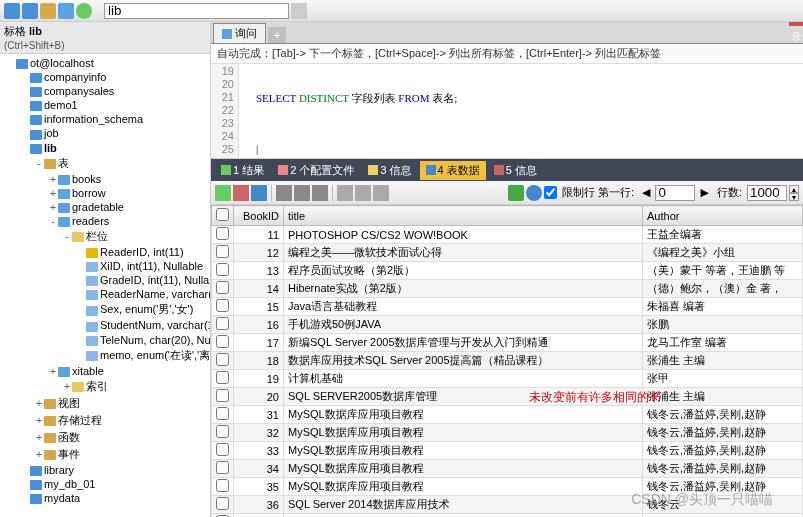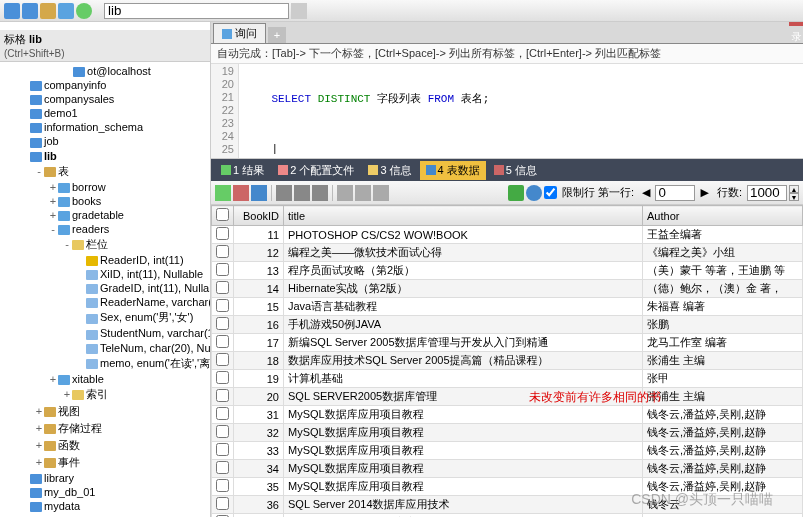--- a/index.html
+++ b/index.html
@@ -1,27 +1,27 @@
 <!DOCTYPE html>
 <html><head>
 <meta charset="utf-8">
 <style>
 * { margin: 0; padding: 0; box-sizing: border-box; }
 body { font-family: "Microsoft YaHei", Arial, sans-serif; font-size: 11px; background: #f0f0f0; width: 803px; height: 517px; overflow: hidden; position: relative; }
 .toolbar-top { height: 22px; background: linear-gradient(#f8f8f8, #e0e0e0); border-bottom: 1px solid #ccc; display: flex; align-items: center; padding: 0 4px; gap: 2px; }
 .toolbar-top .icon { width: 16px; height: 16px; display: inline-block; }
 .main { display: flex; height: calc(100% - 22px); }
 .left-panel { width: 211px; background: #fff; border-right: 1px solid #ccc; display: flex; flex-direction: column; overflow: hidden; }
-.left-header { background: #e8e8e8; padding: 2px 4px; border-bottom: 1px solid #ccc; margin-top: 8px; }
+.left-header { background: #e8e8e8; padding: 2px 4px; border-bottom: 1px solid #ccc; }
 .left-title { font-weight: bold; }
 .left-sub { color: #555; font-size: 10px; }
 .tree { flex: 1; overflow: auto; padding: 2px; }
 .tree-item { white-space: nowrap; padding: 1px 0; cursor: default; }
 .tree-item.bold { font-weight: bold; }
-.ti-0 { padding-left: 4px; text-align: center; }
+.ti-0 { padding-left: 4px; }
 .ti-1 { padding-left: 18px; }
 .ti-2 { padding-left: 32px; }
 .ti-3 { padding-left: 46px; }
 .ti-4 { padding-left: 60px; }
 .ti-5 { padding-left: 74px; }
 .tree-toggle { display: inline-block; width: 10px; text-align: center; color: #666; }
 .tree-icon { display: inline-block; width: 12px; height: 10px; margin-right: 2px; vertical-align: middle; }
 .ic-db { background: #4a90d9; border-radius: 1px; }
 .ic-folder { background: #d4a84b; border-radius: 1px; }
 .ic-folder-y { background: #e8c860; border-radius: 1px; }
@@ -29,21 +29,21 @@
 .ic-key { background: #e6b800; border-radius: 1px; }
 .ic-col { background: #8ab8e6; border-radius: 1px; }
 .right-panel { flex: 1; display: flex; flex-direction: column; background: #fff; overflow: hidden; }
 .tab-bar { height: 22px; background: #d9d9d9; display: flex; align-items: flex-end; border-bottom: 1px solid #888; }
 .tab { background: #f0f0f0; border: 1px solid #888; border-bottom: none; padding: 2px 8px; margin-left: 2px; display: flex; align-items: center; gap: 3px; }
 .tab-plus { width: 18px; text-align: center; background: #c0c0c0; color: #fff; padding: 2px 4px; margin-left: 2px; }
 .hint-bar { padding: 2px 6px; background: #fafafa; border-bottom: 1px solid #ddd; color: #333; font-size: 11px; }
 .editor { background: #fff; display: flex; height: 95px; border-bottom: 1px solid #ccc; }
 .gutter { width: 28px; background: #f4f4f4; color: #888; text-align: right; padding: 1px 4px 1px 0; border-right: 1px solid #ddd; }
 .gutter div { height: 13px; }
-.code { flex: 1; padding: 1px 6px; font-family: Liberation Mono, monospace; }
+.code { flex: 1; padding: 1px 6px; font-family: Liberation Serif, serif; }
 .code div { height: 13px; }
 .kw-blue { color: #0000cc; }
 .kw-green { color: #008000; }
 .result-tabs { height: 22px; background: #404858; display: flex; align-items: center; padding: 0 4px; gap: 2px; }
 .rtab { color: #fff; padding: 2px 6px; display: flex; align-items: center; gap: 2px; }
 .rtab.active { background: #f0c040; color: #000; }
 .rtab-icon { width: 10px; height: 10px; display: inline-block; }
 .data-toolbar { height: 24px; background: linear-gradient(#f8f8f8,#e4e4e4); border-bottom: 1px solid #ccc; display: flex; align-items: center; padding: 0 4px; gap: 2px; }
 .dt-icon { width: 16px; height: 16px; display: inline-block; border: 1px solid transparent; }
 .dt-sep { width: 1px; height: 16px; background: #bbb; margin: 0 2px; }
@@ -85,22 +85,22 @@
     </div>
     <div class="tree" id="tree">
         <div class="tree-item ti-0"><span class="tree-toggle"></span><span class="tree-icon ic-db"></span>ot@localhost</div>
         <div class="tree-item ti-1"><span class="tree-toggle"></span><span class="tree-icon ic-db"></span>companyinfo</div>
         <div class="tree-item ti-1"><span class="tree-toggle"></span><span class="tree-icon ic-db"></span>companysales</div>
         <div class="tree-item ti-1"><span class="tree-toggle"></span><span class="tree-icon ic-db"></span>demo1</div>
         <div class="tree-item ti-1"><span class="tree-toggle"></span><span class="tree-icon ic-db"></span>information_schema</div>
         <div class="tree-item ti-1"><span class="tree-toggle"></span><span class="tree-icon ic-db"></span>job</div>
         <div class="tree-item ti-1 bold"><span class="tree-toggle"></span><span class="tree-icon ic-db"></span>lib</div>
         <div class="tree-item ti-2"><span class="tree-toggle">-</span><span class="tree-icon ic-folder"></span>表</div>
+        <div class="tree-item ti-3"><span class="tree-toggle">+</span><span class="tree-icon ic-table"></span>books</div>
         <div class="tree-item ti-3"><span class="tree-toggle">+</span><span class="tree-icon ic-table"></span>borrow</div>
-        <div class="tree-item ti-3"><span class="tree-toggle">+</span><span class="tree-icon ic-table"></span>books</div>
         <div class="tree-item ti-3"><span class="tree-toggle">+</span><span class="tree-icon ic-table"></span>gradetable</div>
         <div class="tree-item ti-3"><span class="tree-toggle">-</span><span class="tree-icon ic-table"></span>readers</div>
         <div class="tree-item ti-4"><span class="tree-toggle">-</span><span class="tree-icon ic-folder-y"></span>栏位</div>
         <div class="tree-item ti-5"><span class="tree-toggle"></span><span class="tree-icon ic-key"></span>ReaderID, int(11)</div>
         <div class="tree-item ti-5"><span class="tree-toggle"></span><span class="tree-icon ic-col"></span>XiID, int(11), Nullable</div>
         <div class="tree-item ti-5"><span class="tree-toggle"></span><span class="tree-icon ic-col"></span>GradeID, int(11), Nullable</div>
         <div class="tree-item ti-5"><span class="tree-toggle"></span><span class="tree-icon ic-col"></span>ReaderName, varchar(50), Nullable</div>
         <div class="tree-item ti-5"><span class="tree-toggle"></span><span class="tree-icon ic-col"></span>Sex, enum('男','女')</div>
         <div class="tree-item ti-5"><span class="tree-toggle"></span><span class="tree-icon ic-col"></span>StudentNum, varchar(10), Nullable</div>
         <div class="tree-item ti-5"><span class="tree-toggle"></span><span class="tree-icon ic-col"></span>TeleNum, char(20), Nullable</div>

